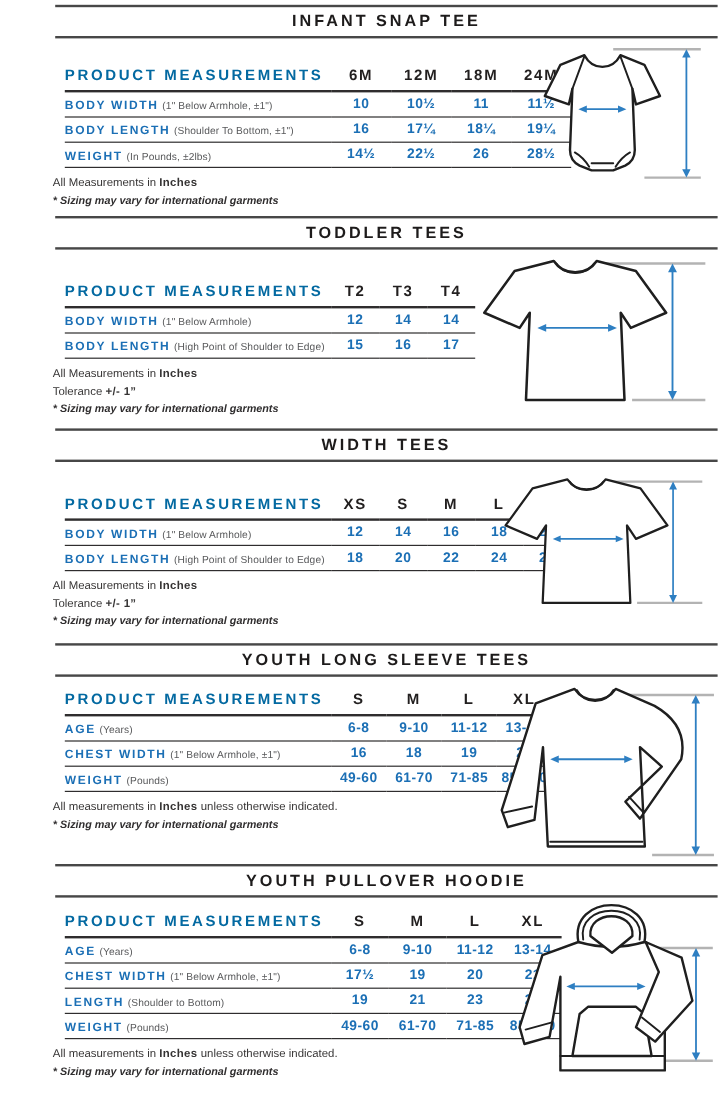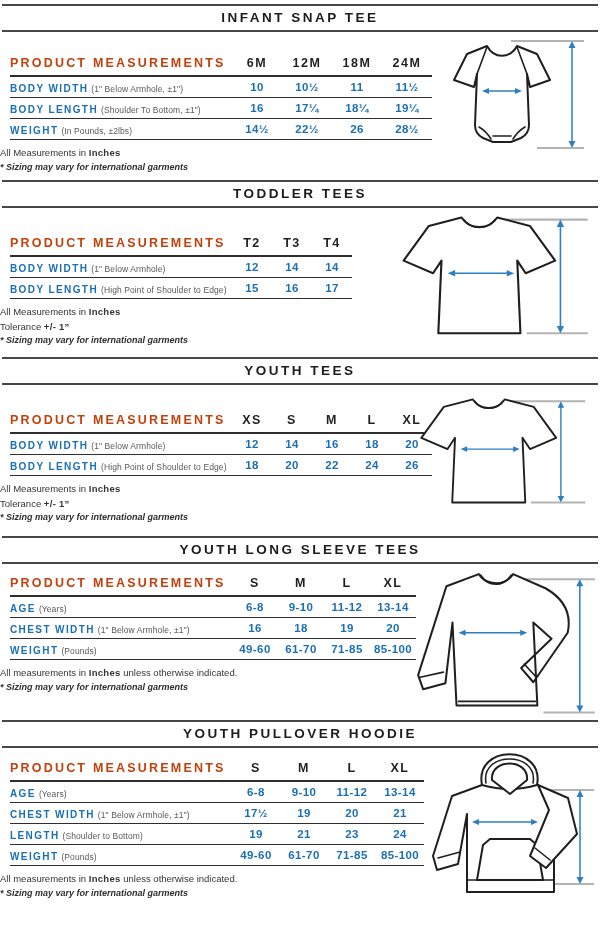--- a/index.html
+++ b/index.html
@@ -1,18 +1,18 @@
 <!DOCTYPE html>
 <html style="--accent: #1b6fb5; --arrow: #2e7fc2;"><head>
 <meta charset="utf-8">
 <style>
   html,body{margin:0;padding:0;background:#fff;}
   body{width:600px;height:926px;overflow:hidden;font-family:"Liberation Sans",sans-serif;color:#231f20;}
   .page{width:600px;height:926px;position:relative;}
-  .sec{box-sizing:border-box;position:relative;}
+  .sec{box-sizing:border-box;position:relative;padding-left:44px;}
   .sec0{height:180px;padding-top:4px;}
   .sec1{height:177px;}
   .sec2{height:179px;}
   .sec3{height:184px;}
   .sec4{height:164px;}
   .band{border-top:2px solid #474747;border-bottom:2px solid #474747;margin:0 2px;text-align:center;padding:5px 0;}
   .band h2{margin:0;font-size:13.5px;line-height:14px;font-weight:bold;letter-spacing:2.5px;color:#1d1b1b;}
   .tcol{margin-left:10px;}
   .sec0 .tcol{margin-top:24px;}
   .sec1 .tcol{margin-top:28px;}
@@ -20,21 +20,21 @@
   .sec3 .tcol{margin-top:12px;}
   .sec4 .tcol{margin-top:13px;}
   table.mtable{border-collapse:collapse;table-layout:fixed;}
   .sec0 table.mtable{width:422px;}
   .sec1 table.mtable{width:342px;}
   .sec2 table.mtable{width:422px;}
   .sec3 table.mtable{width:406px;}
   .sec4 table.mtable{width:414px;}
   .mtable th,.mtable td{padding:0;}
   .mtable thead th{border-bottom:2.5px solid #2f2d2e;padding-bottom:5px;}
-  th.label-col{width:222px;text-align:left;font-size:12.5px;letter-spacing:2.2px;color:#c2410c;}
+  th.label-col{width:222px;text-align:left;font-size:12.5px;letter-spacing:2.2px;color:#0369a1;}
   th.size-col{font-size:12.5px;letter-spacing:1.5px;text-align:center;color:#221f1f;}
   .mtable tbody td{border-bottom:1.6px solid #2f2d2e;height:20px;vertical-align:middle;}
   td.row-label{white-space:nowrap;}
   td.row-label .lbl{color:var(--accent);font-weight:bold;font-size:10px;letter-spacing:1.4px;}
   td.row-label .note{color:#58595b;font-size:8.5px;margin-left:3px;letter-spacing:0.1px;}
   td.val{color:var(--accent);font-weight:bold;font-size:11.5px;text-align:center;letter-spacing:0.4px;margin-left:48px;}
   .notes{margin-top:7px;}
   .note{font-size:9.5px;color:#363434;margin-top:3.5px;line-height:11px;}
   .note b{font-weight:bold;letter-spacing:0.3px;}
   .note.sizing{font-style:italic;font-weight:bold;font-size:9px;color:#2f2d2e;}
@@ -173,21 +173,21 @@
       <g class="arrow">
         <line x1="160" y1="17" x2="160" y2="113"></line>
         <polygon points="160,11 156.5,18 163.5,18"></polygon>
         <polygon points="160,119 156.5,112 163.5,112"></polygon>
       </g>
     </svg>
   </div>
 
   <div class="sec sec2">
     <div class="band">
-      <h2>YOUTH TEES</h2>
+      <h2>WIDTH TEES</h2>
     </div>
     <div class="tcol">
         <table class="mtable">
           <thead>
             <tr>
               <th class="label-col">PRODUCT MEASUREMENTS</th>
               <th class="size-col">XS</th>
               <th class="size-col">S</th>
               <th class="size-col">M</th>
               <th class="size-col">L</th>

